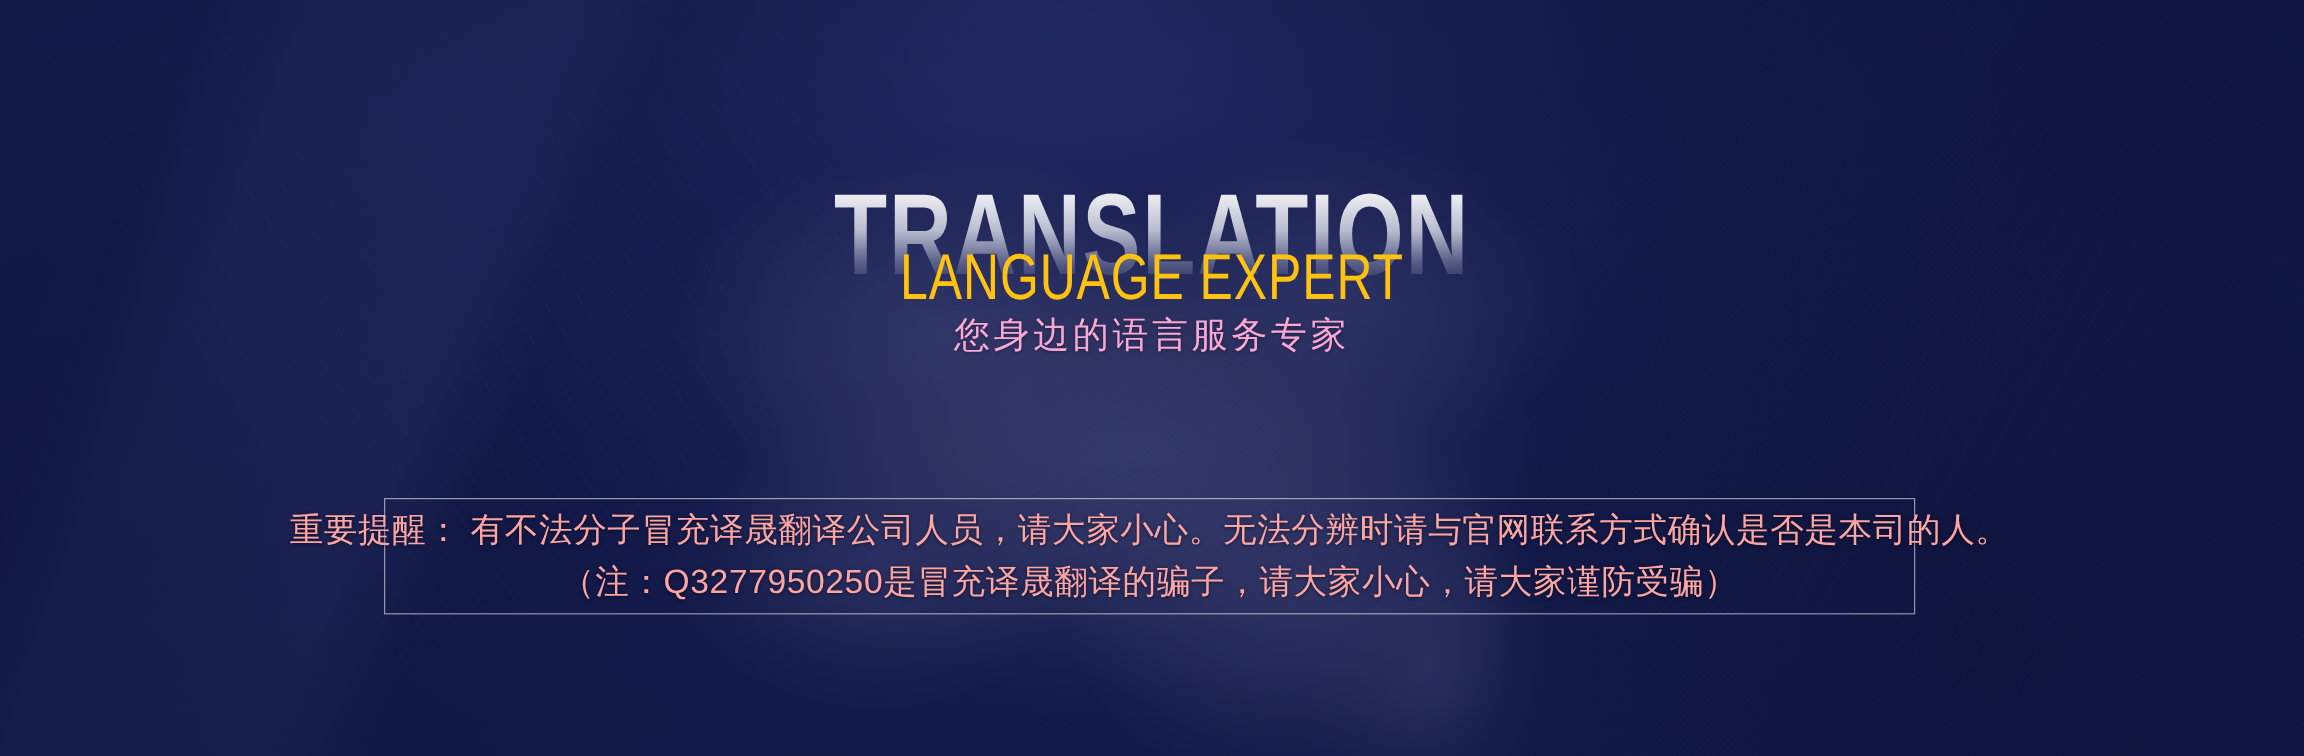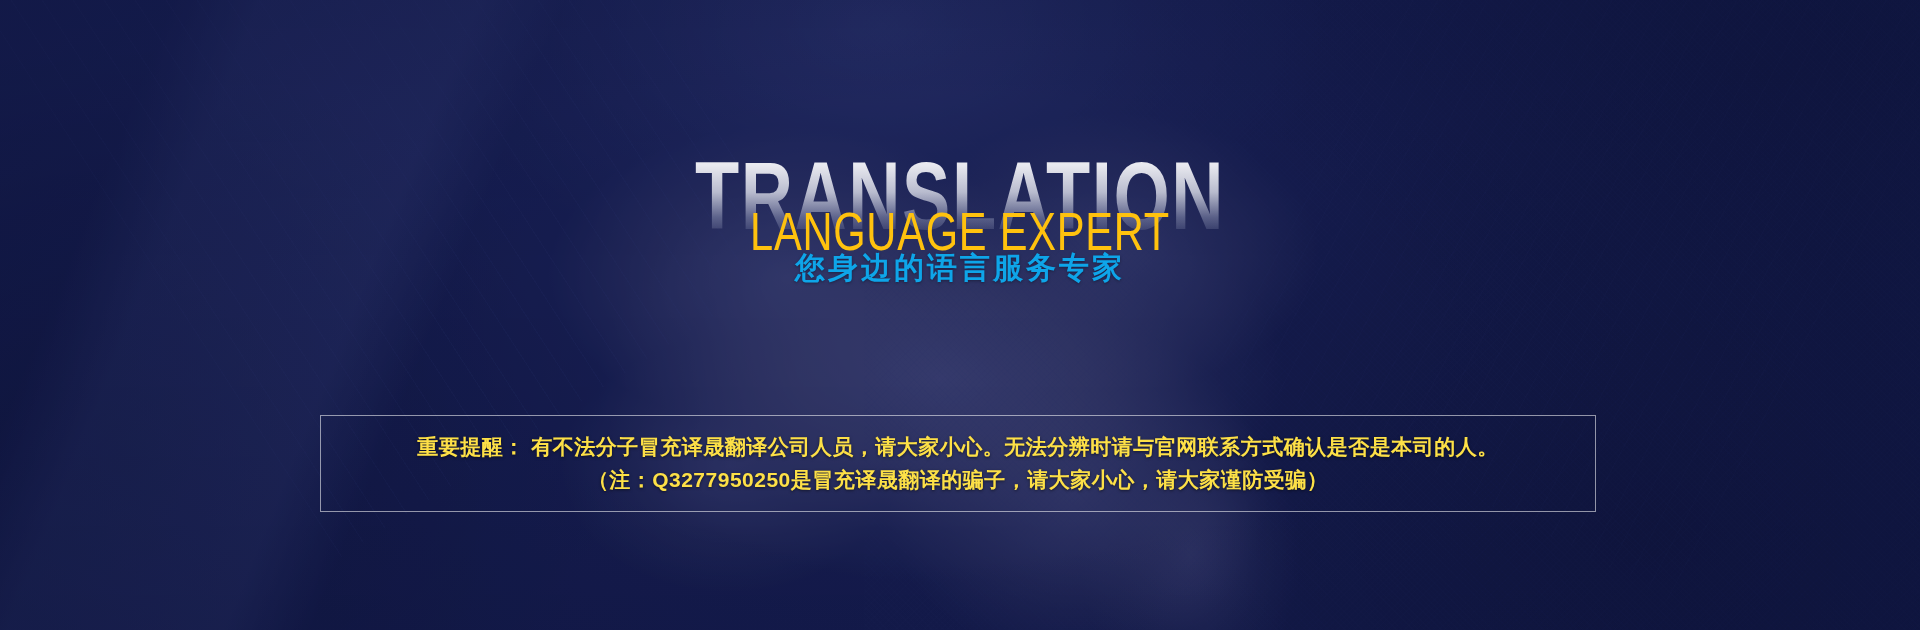--- a/index.html
+++ b/index.html
@@ -131,44 +131,44 @@
     font-weight:400;
     letter-spacing:1px;
     line-height:1;
     white-space:nowrap;
     color:#ffc20e;
     font-family:"Liberation Sans","DejaVu Sans",sans-serif;
   }
 
   .subtitle {
     position:absolute;
-    top:248px; left:50%; transform:translateX(-50%);
+    top:259px; left:50%; transform:translateX(-50%);
     font-size:30px;
-    font-weight:700;
+    font-weight:400;
     letter-spacing:3px;
-    color:#0ea5e9;
+    color:#f9a8d4;
     white-space:nowrap;
     font-family:"Liberation Sans","DejaVu Sans",sans-serif;
     text-shadow:0 1px 3px rgba(0,0,0,0.35);
   }
 
   
   .notice-box {
     position:absolute;
     left:320px; top:415px;
     width:1276px; height:97px;
     border:1px solid rgba(255,255,255,0.55);
     display:flex; flex-direction:column;
     align-items:center; justify-content:center;
     gap:4px;
   }
   .notice-line {
-    color:#fde047;
-    font-size:21px;
-    font-weight:bold;
+    color:#fca5a5;
+    font-size:28px;
+    font-weight:normal;
     letter-spacing:0.5px;
     line-height:1.38;
     white-space:nowrap;
     text-shadow:0 1px 3px rgba(0,0,0,0.55);
     font-family:"Liberation Sans","DejaVu Sans",sans-serif;
   }
 </style>
 </head>
 <body>
 

